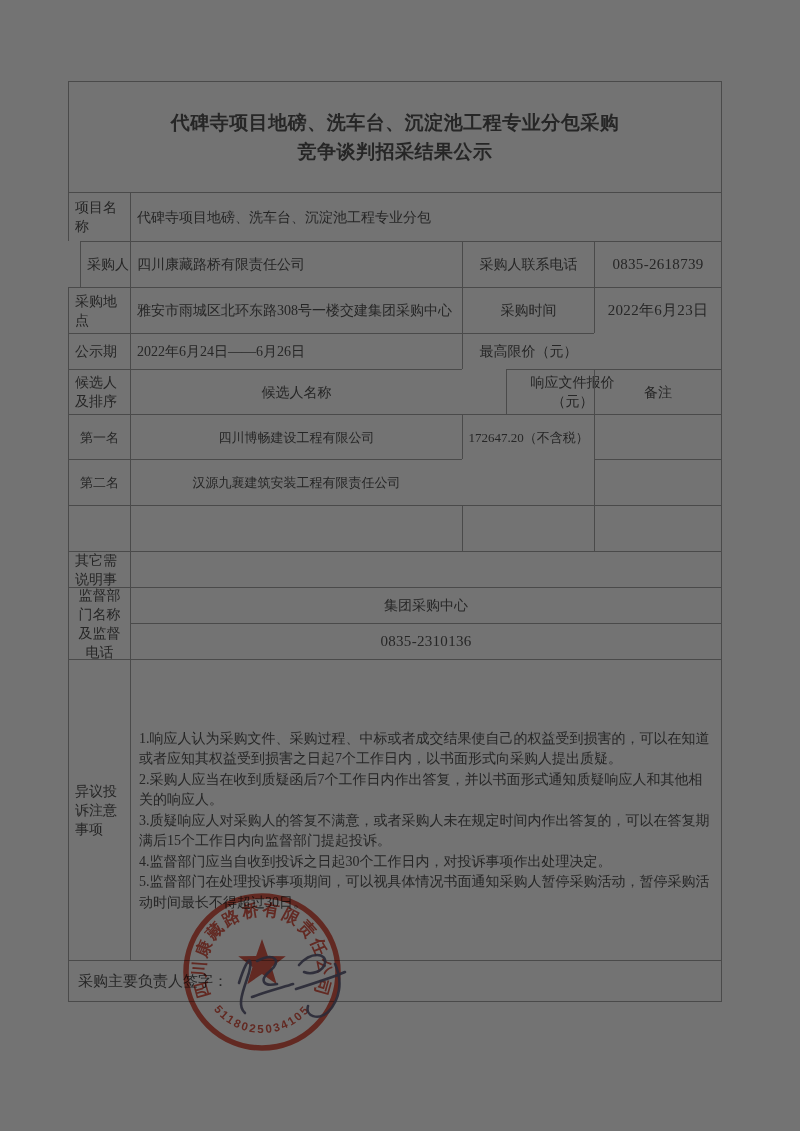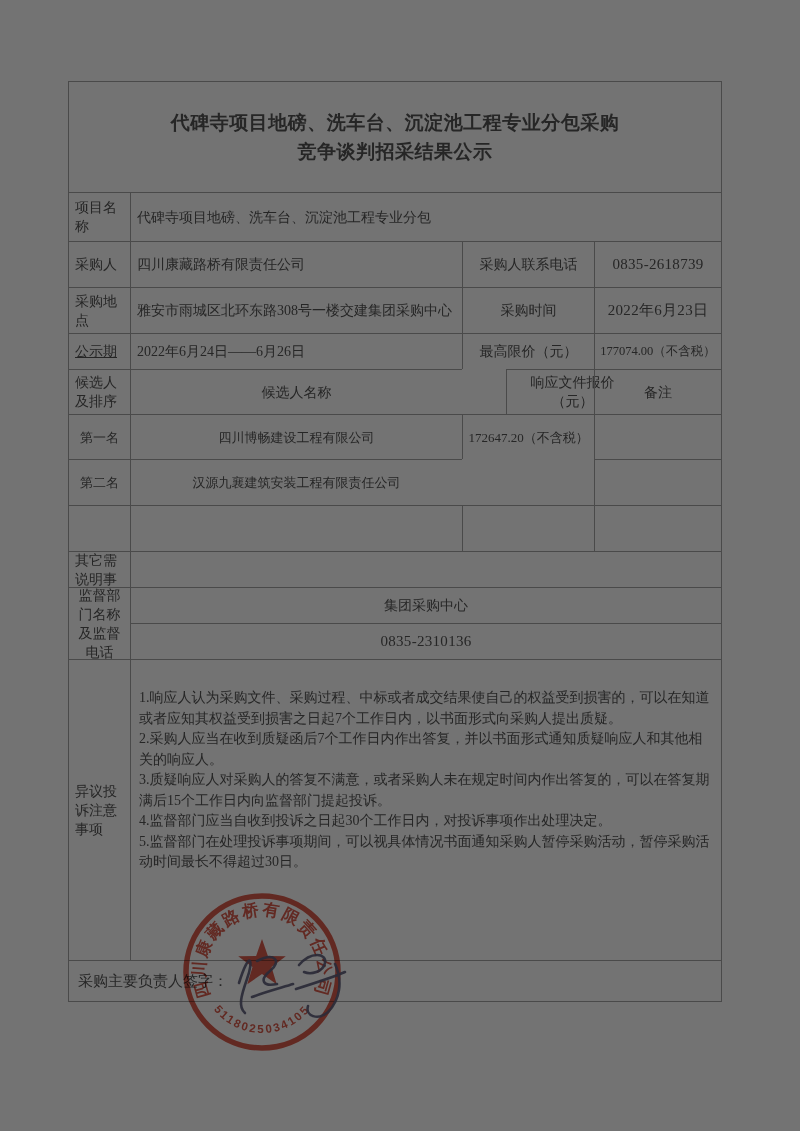--- a/index.html
+++ b/index.html
@@ -22,21 +22,21 @@
   .ctr{justify-content:center; text-align:center; padding:16px 4px;}
   .pad-wide{padding:2px 20px;}
   .title-cell{
     flex-direction:column; justify-content:center; text-align:center;
     font-size:19px; font-weight:bold; line-height:29px; letter-spacing:.5px;
   }
   .num{font-size:15px; letter-spacing:.3px;}
   .quote{font-size:13px;}
   .price-sm{font-size:12.5px;}
   .notice-body{
-    align-items:flex-start; padding:28px 7px 6px 8px;
+    align-items:center; padding:28px 7px 6px 8px;
     font-size:14px; line-height:20.5px;
   }
   .notice-body .inner{width:100%;}
   .sign-row{font-size:15px; padding-left:9px;}
   .overlay{position:absolute; left:0; top:0; pointer-events:none;}
   .stamp-layer{mix-blend-mode:multiply;}
 </style>
 </head>
 <body>
 
@@ -44,34 +44,33 @@
   <div class="tbl">
 
     <div class="c title-cell" style="left:0;top:0;width:653px;height:111px;">
       <div>代碑寺项目地磅、洗车台、沉淀池工程专业分包采购</div>
       <div>竞争谈判招采结果公示</div>
     </div>
 
     <div class="c lft" style="left:0;top:111px;width:62px;height:49px;">项目名称</div>
     <div class="c lft" style="left:62px;top:111px;width:591px;height:49px;text-align:center;">代碑寺项目地磅、洗车台、沉淀池工程专业分包</div>
 
-    <div class="c lft" style="left:0;top:160px;width:62px;height:46px;font-family:Liberation Serif, serif;">采购人</div>
+    <div class="c lft" style="left:12px;top:160px;width:62px;height:46px;font-family:Liberation Serif, serif;">采购人</div>
     <div class="c lft" style="left:62px;top:160px;width:332px;height:46px;">四川康藏路桥有限责任公司</div>
     <div class="c ctr" style="left:394px;top:160px;width:132px;height:46px;">采购人联系电话</div>
     <div class="c ctr num" style="left:526px;top:160px;width:127px;height:46px;">0835-2618739</div>
 
     <div class="c lft" style="left:0;top:206px;width:62px;height:46px;">采购地点</div>
     <div class="c lft" style="left:62px;top:206px;width:332px;height:46px;">雅安市雨城区北环东路308号一楼交建集团采购中心</div>
     <div class="c ctr" style="left:394px;top:206px;width:132px;height:46px;">采购时间</div>
     <div class="c ctr num" style="left:526px;top:206px;width:127px;height:46px;">2022年6月23日</div>
 
-    <div class="c lft" style="left:0;top:252px;width:62px;height:36px;text-decoration:underline;">公示期</div>
+    <div class="c lft" style="left:0;top:252px;width:62px;height:36px;">公示期</div>
     <div class="c lft" style="left:62px;top:252px;width:332px;height:36px;">2022年6月24日——6月26日</div>
     <div class="c ctr" style="left:394px;top:252px;width:132px;height:36px;">最高限价（元）</div>
-    <div class="c ctr price-sm" style="left:526px;top:252px;width:127px;height:36px;">177074.00（不含税）</div>
 
     <div class="c lft" style="left:0;top:288px;width:62px;height:45px;">候选人及排序</div>
     <div class="c ctr" style="left:62px;top:288px;width:332px;height:45px;">候选人名称</div>
     <div class="c ctr pad-wide" style="left:394px;top:288px;width:132px;height:45px;margin-left:44px;">响应文件报价（元）</div>
     <div class="c ctr" style="left:526px;top:288px;width:127px;height:45px;">备注</div>
 
     <div class="c ctr quote" style="left:0;top:333px;width:62px;height:45px;">第一名</div>
     <div class="c ctr quote" style="left:62px;top:333px;width:332px;height:45px;">四川博畅建设工程有限公司</div>
     <div class="c ctr quote" style="left:394px;top:333px;width:132px;height:45px;">172647.20（不含税）</div>
     <div class="c ctr quote" style="left:526px;top:333px;width:127px;height:45px;"></div>

